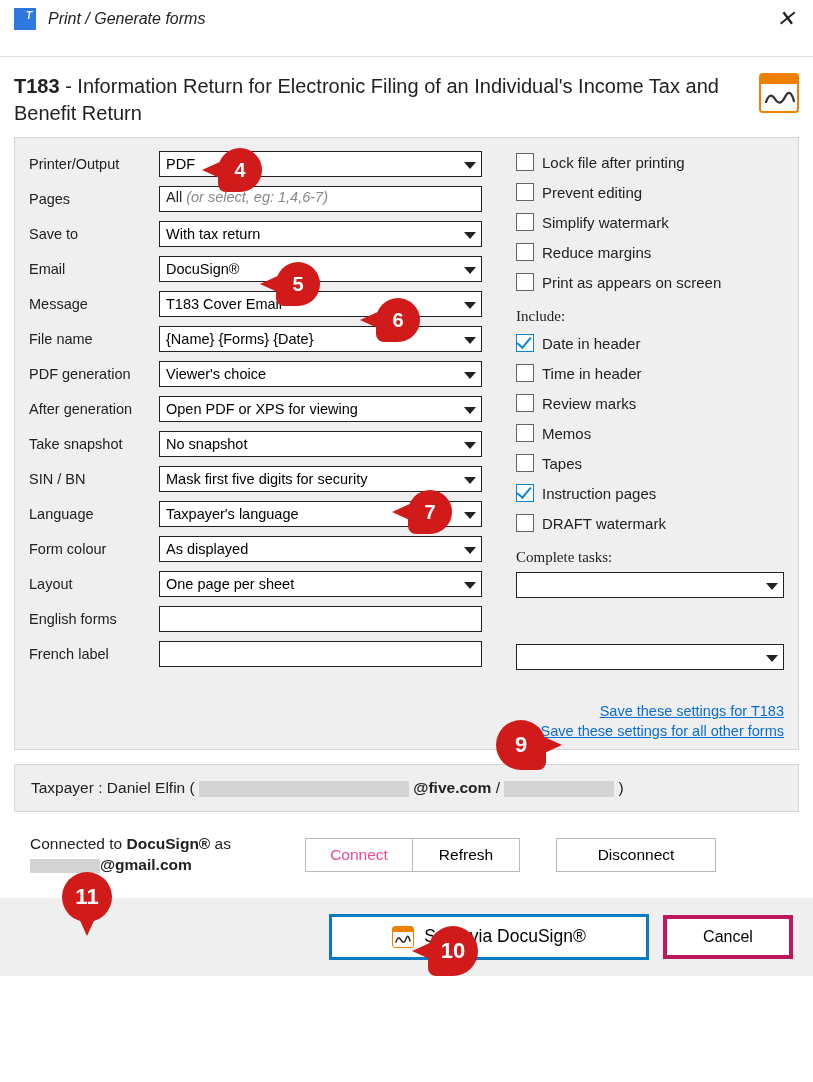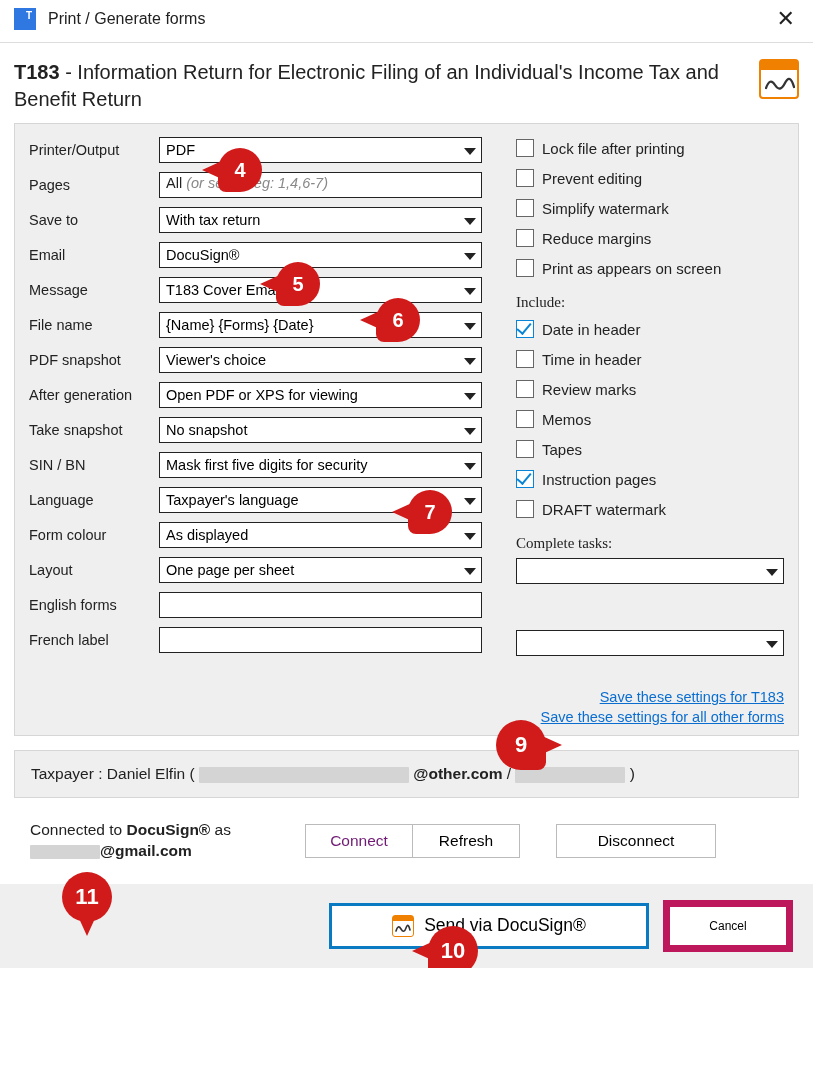--- a/index.html
+++ b/index.html
@@ -1,18 +1,18 @@
 <!DOCTYPE html>
 <html><head>
 <meta charset="utf-8">
 <style>
   * { box-sizing: border-box; }
   html,body { margin:0; padding:0; font-family: "Segoe UI", Arial, sans-serif; font-size:15px; color:#222; background:#fff; }
   .window { width:813px; }
-  .titlebar { display:flex; align-items:center; padding:6px 14px 10px 14px; border-bottom:1px solid #ddd; }
+  .titlebar { display:flex; align-items:center; padding:6px 14px 24px 14px; border-bottom:1px solid #ddd;font-style:italic; }
   .app-icon { width:22px; height:22px; background:#2f78e2; display:inline-block; border:1px solid #2f78e2; margin-right:12px; position:relative;}
   .app-icon::after { content:"T"; position:absolute; top:1px; right:3px; font-size:10px; font-weight:bold; color:#fff; }
   .title-text { flex:1; font-size:16px; }
   .close-x { font-size:22px; font-weight:400; line-height:1; cursor:pointer; padding:2px 4px;}
   .header-row { display:flex; align-items:flex-start; padding:16px 14px 10px 14px; }
   .form-name { flex:1; font-size:20px; line-height:1.35; }
   .form-name b { font-weight:600; }
   .sig-badge { width:40px; height:40px; border:2px solid #f08000; border-radius:4px; position:relative; background:#fff; }
   .sig-badge .bar { position:absolute; top:0; left:0; right:0; height:9px; background:#f08000; }
   .sig-badge svg { position:absolute; left:4px; bottom:4px; }
@@ -43,27 +43,27 @@
   .grp-lbl { font-size:15px; margin:14px 0 6px 0;font-family:Liberation Serif, serif;}
   .link-row { text-align:right; font-size:14.5px; margin-top:4px;}
   .link-row a { color:#0a6ed1; text-decoration:underline; cursor:pointer; }
   
   .taxpayer-bar { margin:0 14px 14px 14px; background:#efefef; border:1px solid #d6d6d6; padding:14px 16px; font-size:15.5px; }
   .masked { display:inline-block; height:16px; background:#d4d4d4; vertical-align:middle; border-radius:1px;}
   
   .ds-row { margin:0 14px 14px 14px; padding:8px 2px 8px 16px; display:flex; align-items:center; }
   .ds-row .conn-txt { width:275px; font-size:15.5px; line-height:1.35; }
   .btn { height:34px; background:#fff; border:1px solid #bbb; font-family:inherit; font-size:15.5px; cursor:pointer; }
-  .btn.disabled { color:#701a75; cursor:default; }
+  .btn.disabled { color:#ec4899; cursor:default; }
   .ds-row .btn { flex:0 0 150px; margin-left:8px;}
   .ds-row .btn:first-of-type { margin-left:0;}
   
   .footer { background:#efefef; padding:16px 20px; display:flex; justify-content:flex-end; gap:14px; align-items:center; }
   .footer .primary { border:3px solid #0a7bc2; height:46px; width:320px; display:flex; align-items:center; justify-content:center; font-size:17.5px; background:#fff; gap:10px;}
-  .footer .cancel { height:52px; width:130px; border:7px solid #be185d; background:#fff; font-size:12px;}
+  .footer .cancel { height:44px; width:130px; border:4px solid #be185d; background:#fff; font-size:16px;}
   .sig-mini { width:22px; height:22px; border:1.5px solid #f08000; border-radius:3px; background:#fff; position:relative; }
   .sig-mini .bar { position:absolute; top:0; left:0; right:0; height:5px; background:#f08000;}
   .sig-mini svg { position:absolute; left:2px; bottom:2px;}
   
   .callout { position:absolute; z-index:20;}
   .callout .bubble {
     background:#d11a1a;
     border-radius:50% 50% 50% 0 / 50% 50% 50% 0;
     transform:rotate(-45deg);
   }
@@ -151,21 +151,21 @@
           <div class="lbl">Message</div>
           <div class="ctrl select-wrap"><select><option>T183 Cover Email</option></select></div>
         </div>
 
         <div class="form-row">
           <div class="lbl">File name</div>
           <div class="ctrl select-wrap"><select><option>{Name} {Forms} {Date}</option></select></div>
         </div>
 
         <div class="form-row">
-          <div class="lbl">PDF snapshot</div>
+          <div class="lbl">PDF generation</div>
           <div class="ctrl select-wrap"><select><option>Viewer's choice</option></select></div>
         </div>
 
         <div class="form-row">
           <div class="lbl">After generation</div>
           <div class="ctrl select-wrap"><select><option>Open PDF or XPS for viewing</option></select></div>
         </div>
 
         <div class="form-row">
           <div class="lbl">Take snapshot</div>
@@ -272,21 +272,21 @@
     <div class="link-row">
       <a>Save these settings for all other forms</a>
     </div>
   </div>
 
   <div class="taxpayer-bar">
     <span>Taxpayer  :  </span>
     <span>Daniel Elfin</span>
     <span> (</span>
     <span class="masked" style="width:210px;"></span>
-    <b style="font-weight:700;">@other.com</b>
+    <b style="font-weight:700;">@five.com</b>
     <span> / </span>
     <span class="masked" style="width:110px;"></span>
     <span>)</span>
   </div>
 
   <div class="ds-row">
     <div class="conn-txt">
       <span>Connected to </span><b>DocuSign®</b><span> as</span><br>
       <span class="masked" style="width:70px; height:14px;"></span><b>@gmail.com</b>
     </div>

